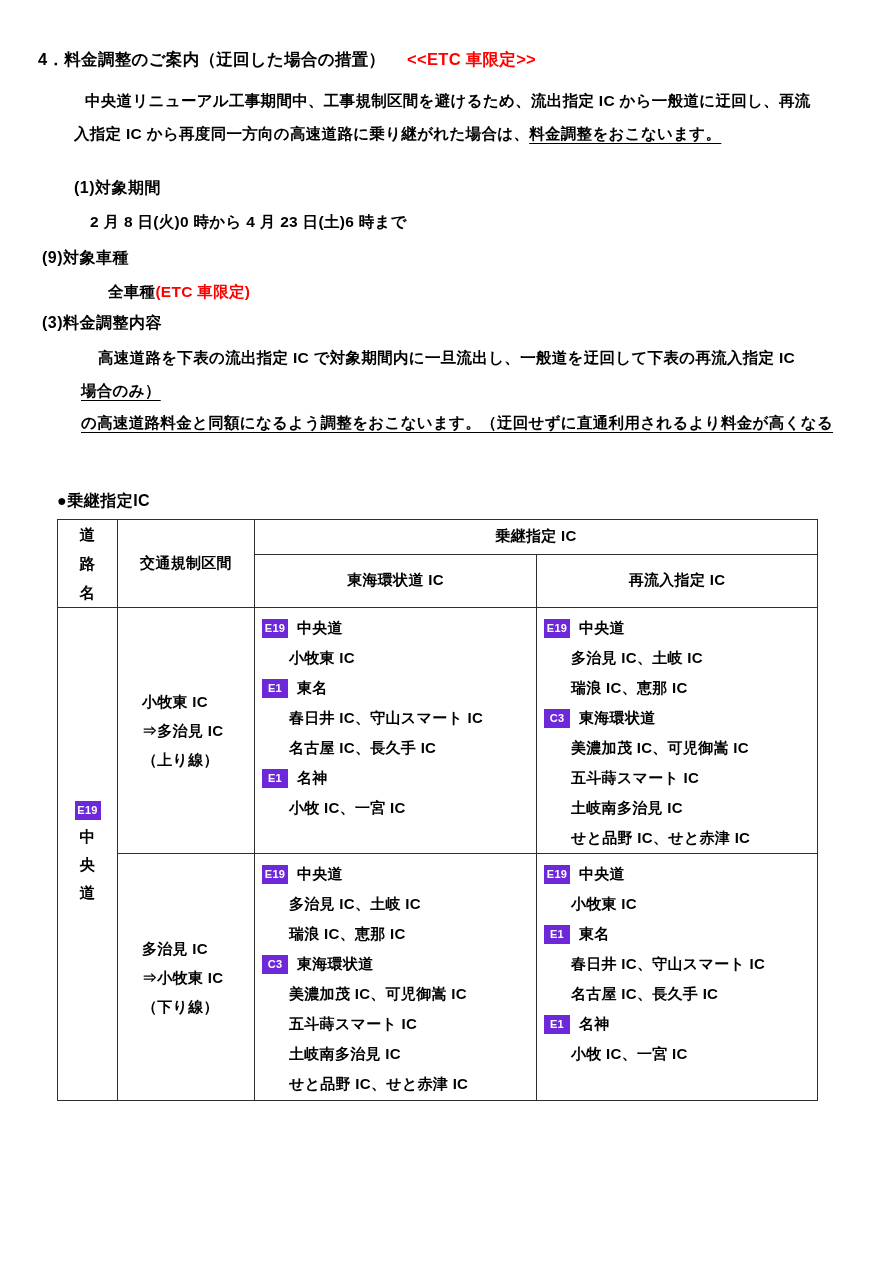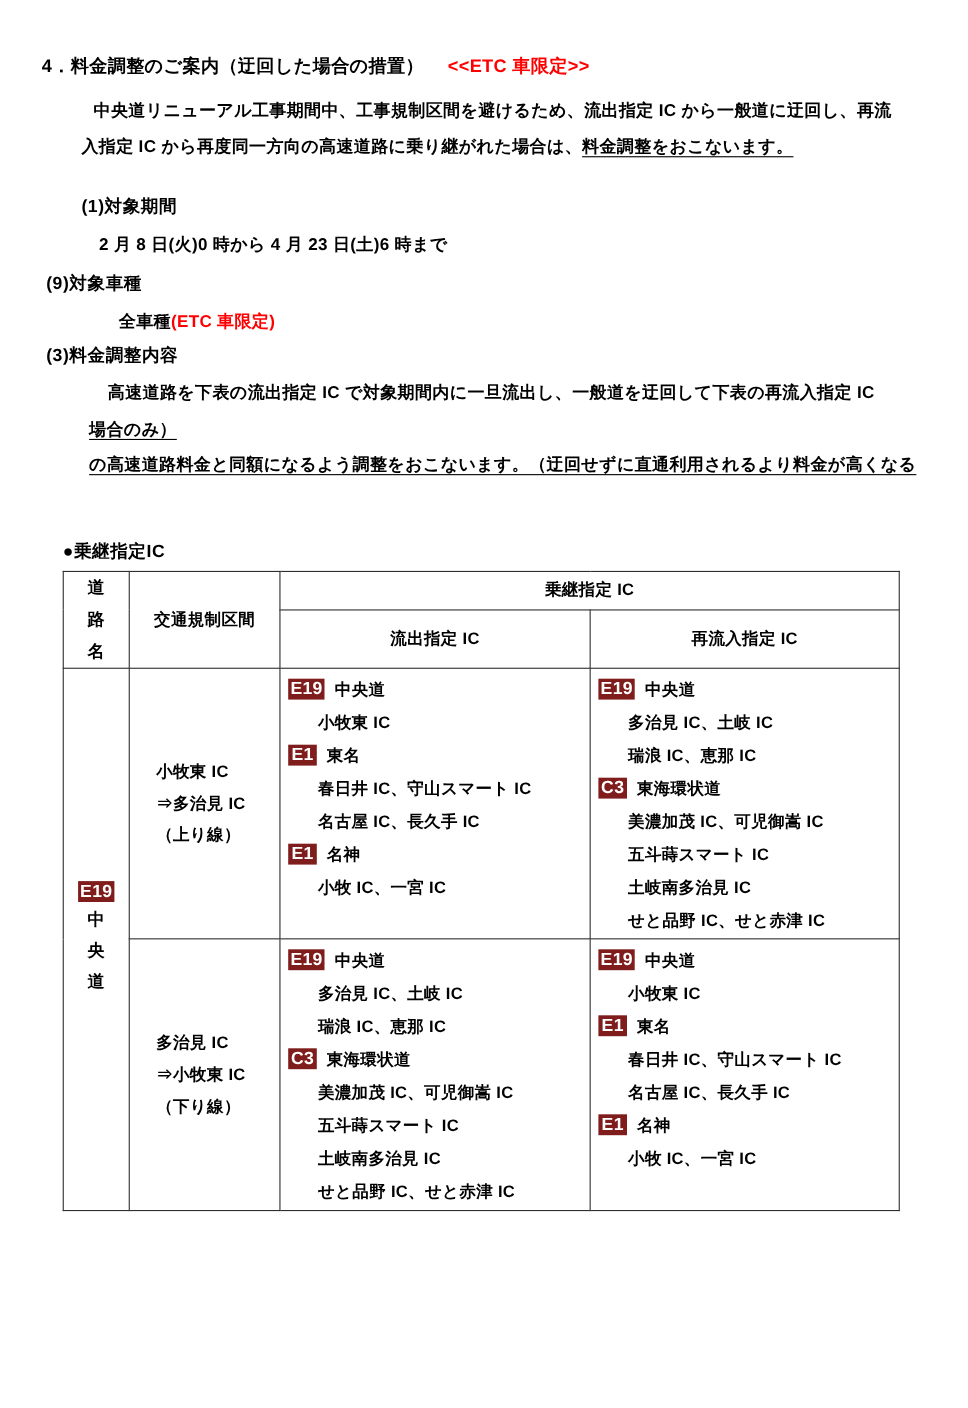--- a/index.html
+++ b/index.html
@@ -54,22 +54,22 @@
   td.reg {
     vertical-align:middle; text-align:left;
     padding-left:24px; line-height:31px;
   }
   td.iclist {
     vertical-align:top; text-align:left;
     padding:5px 2px 0 7px; line-height:30px;
   }
   .ic-line { padding-left:27px; }
   .badge {
-    display:inline-block; background:#7f1d1d; color:#ffffff;
-    font-size:16px; line-height:19px; min-width:22px; text-align:center;
+    display:inline-block; background:#6d28d9; color:#ffffff;
+    font-size:11px; line-height:19px; min-width:22px; text-align:center;
     padding:0 2px; margin-right:9px; vertical-align:1px;
   }
   td.roadcell { vertical-align:middle; text-align:center; font-size:15.5px; }
   td.roadcell .badge { margin-right:0; margin-bottom:3px; }
   td.roadcell .vstack div { line-height:28px; }
 </style>
 </head>
 <body>
 
 <div class="page">
@@ -113,21 +113,21 @@
       <tr class="hr1">
         <th rowspan="2" class="road-hdr vstack">
             <div>道</div>
             <div>路</div>
             <div>名</div>
           </th>
         <th rowspan="2">交通規制区間</th>
         <th colspan="2">乗継指定 IC</th>
       </tr>
       <tr class="hr2">
-        <th>流出指定 IC</th>
+        <th>東海環状道 IC</th>
         <th>再流入指定 IC</th>
       </tr>
       <tr class="br1">
         <td rowspan="2" class="roadcell">
           <span class="badge">E19</span>
           <div class="vstack">
               <div>中</div>
               <div>央</div>
               <div>道</div>
             </div>

